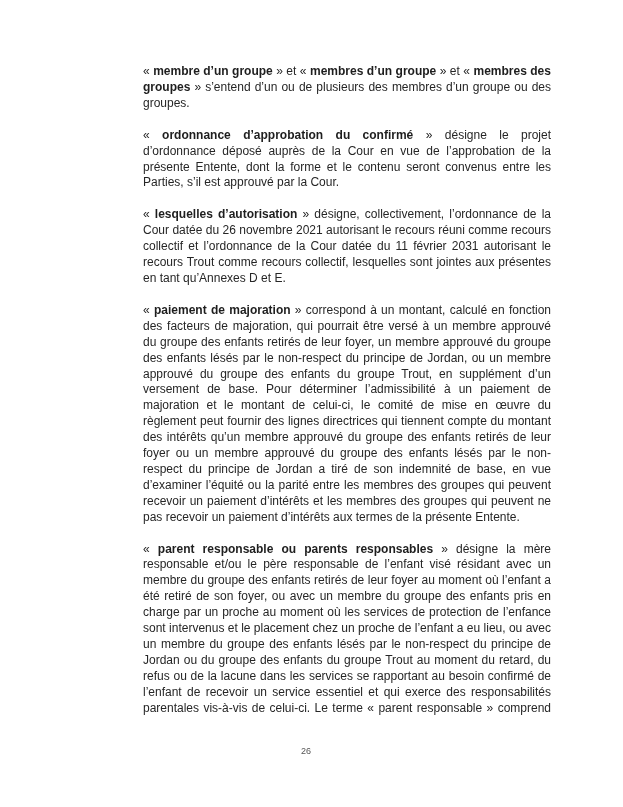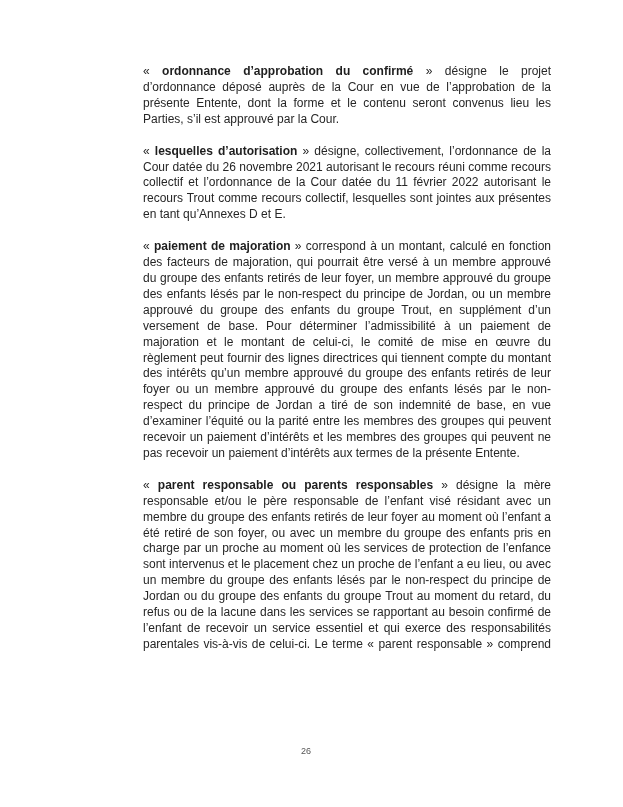--- a/index.html
+++ b/index.html
@@ -45,19 +45,20 @@
     text-align: center;
     font-size: 9px;
     color: #555555;
   }
 </style>
 </head>
 <body>
 
 <div class="page">
   <div class="content">
-      <p class="para"><span>« </span><b>ordonnance d’approbation du confirmé</b><span> » désigne le projet d’ordonnance déposé auprès de la Cour en vue de l’approbation de la présente Entente, dont la forme et le contenu seront convenus lieu les Parties, s’il est approuvé par la Cour.</span></p>
-      <p class="para"><span>« </span><b>lesquelles d’autorisation</b><span> » désigne, collectivement, l’ordonnance de la Cour datée du 26 novembre 2021 autorisant le recours réuni comme recours collectif et l’ordonnance de la Cour datée du 11 février 2022 autorisant le recours Trout comme recours collectif, lesquelles sont jointes aux présentes en tant qu’Annexes D et E.</span></p>
+      <p class="para"><span>« </span><b>membre d’un groupe</b><span> » et « </span><b>membres d’un groupe</b><span> » et « </span><b>membres des groupes</b><span> » s’entend d’un ou de plusieurs des membres d’un groupe ou des groupes.</span></p>
+      <p class="para"><span>« </span><b>ordonnance d’approbation du confirmé</b><span> » désigne le projet d’ordonnance déposé auprès de la Cour en vue de l’approbation de la présente Entente, dont la forme et le contenu seront convenus entre les Parties, s’il est approuvé par la Cour.</span></p>
+      <p class="para"><span>« </span><b>lesquelles d’autorisation</b><span> » désigne, collectivement, l’ordonnance de la Cour datée du 26 novembre 2021 autorisant le recours réuni comme recours collectif et l’ordonnance de la Cour datée du 11 février 2031 autorisant le recours Trout comme recours collectif, lesquelles sont jointes aux présentes en tant qu’Annexes D et E.</span></p>
       <p class="para"><span>« </span><b>paiement de majoration</b><span> » correspond à un montant, calculé en fonction des facteurs de majoration, qui pourrait être versé à un membre approuvé du groupe des enfants retirés de leur foyer, un membre approuvé du groupe des enfants lésés par le non-respect du principe de Jordan, ou un membre approuvé du groupe des enfants du groupe Trout, en supplément d’un versement de base. Pour déterminer l’admissibilité à un paiement de majoration et le montant de celui-ci, le comité de mise en œuvre du règlement peut fournir des lignes directrices qui tiennent compte du montant des intérêts qu’un membre approuvé du groupe des enfants retirés de leur foyer ou un membre approuvé du groupe des enfants lésés par le non-respect du principe de Jordan a tiré de son indemnité de base, en vue d’examiner l’équité ou la parité entre les membres des groupes qui peuvent recevoir un paiement d’intérêts et les membres des groupes qui peuvent ne pas recevoir un paiement d’intérêts aux termes de la présente Entente.</span></p>
       <p class="para cont"><span>« </span><b>parent responsable ou parents responsables</b><span> » désigne la mère responsable et/ou le père responsable de l’enfant visé résidant avec un membre du groupe des enfants retirés de leur foyer au moment où l’enfant a été retiré de son foyer, ou avec un membre du groupe des enfants pris en charge par un proche au moment où les services de protection de l’enfance sont intervenus et le placement chez un proche de l’enfant a eu lieu, ou avec un membre du groupe des enfants lésés par le non-respect du principe de Jordan ou du groupe des enfants du groupe Trout au moment du retard, du refus ou de la lacune dans les services se rapportant au besoin confirmé de l’enfant de recevoir un service essentiel et qui exerce des responsabilités parentales vis-à-vis de celui-ci. Le terme « parent responsable » comprend</span></p>
     </div>
   <div class="page-number">26</div>
 </div>
 
 </body></html>

